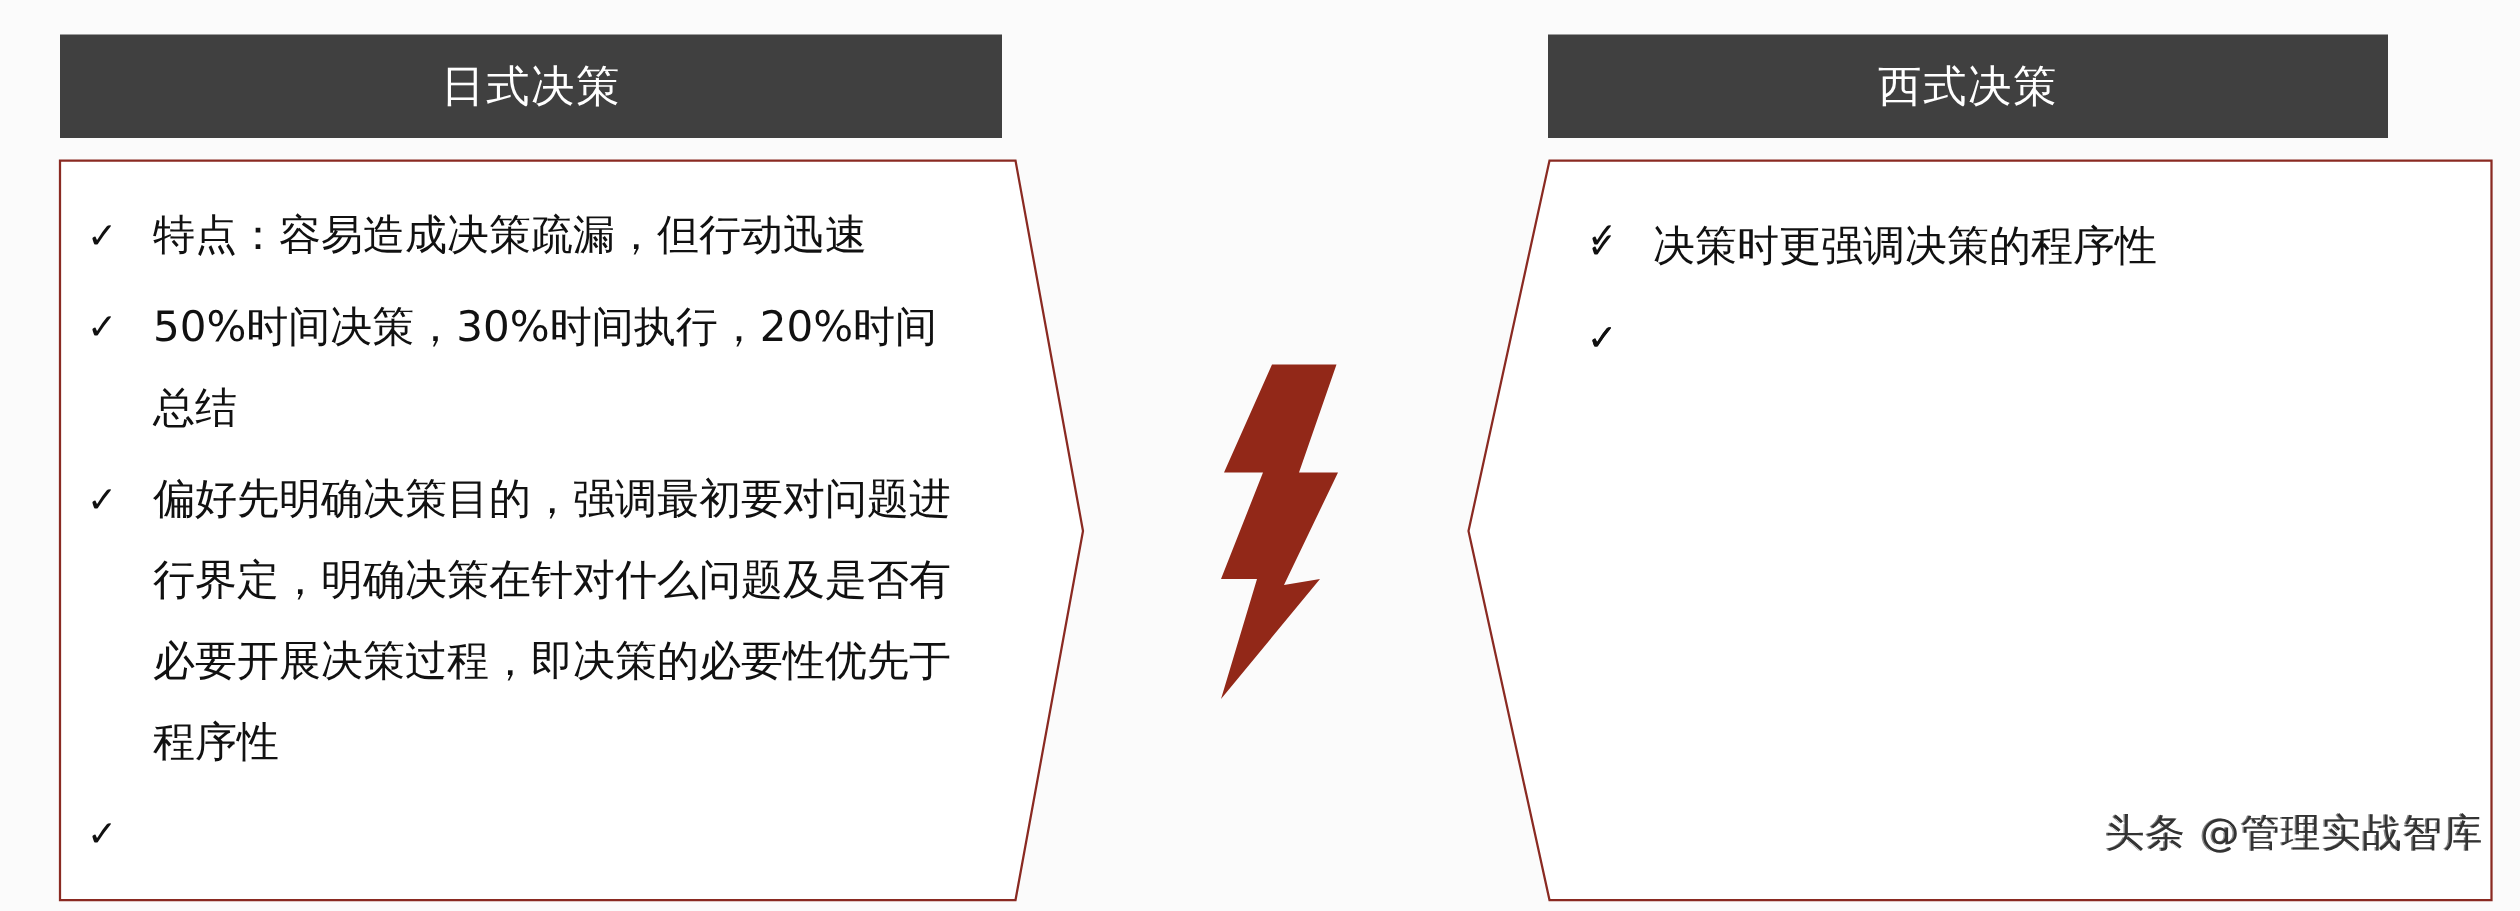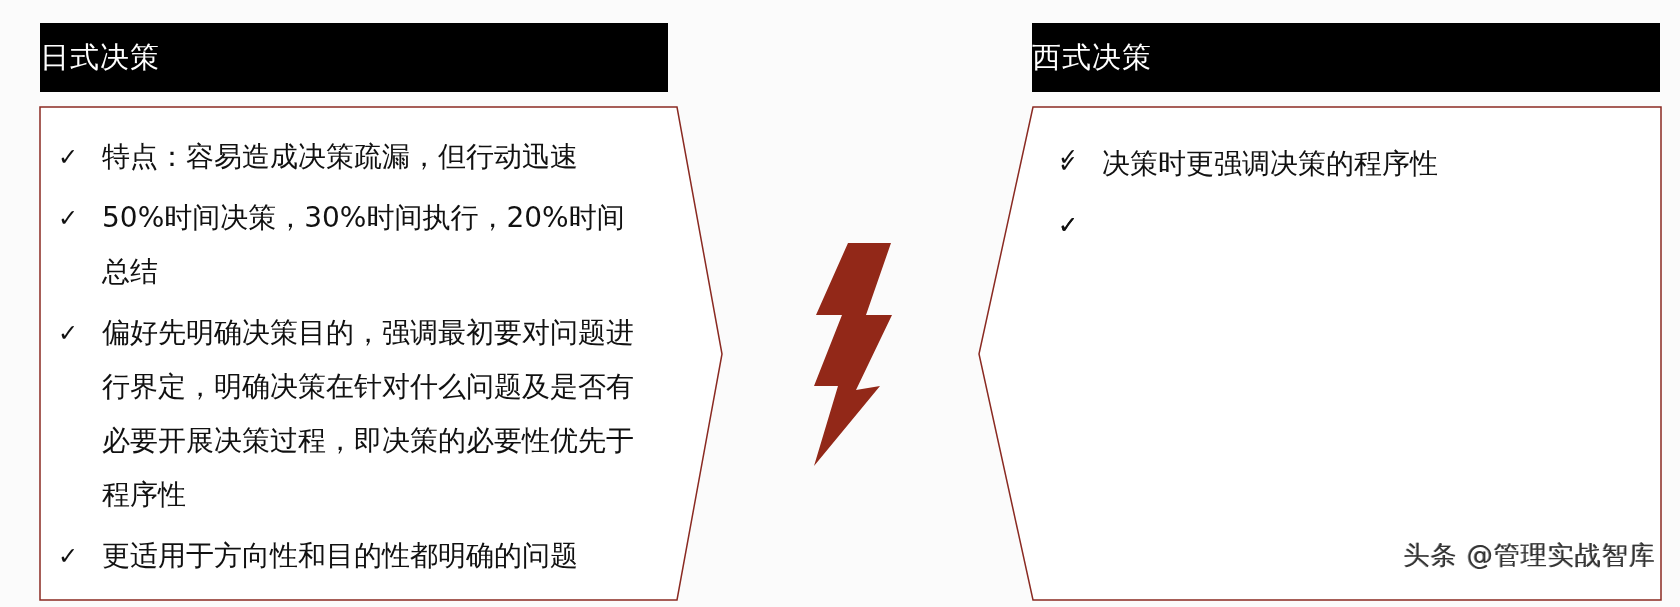--- a/index.html
+++ b/index.html
@@ -3,26 +3,26 @@
 <meta charset="utf-8">
 <style>
   html, body { margin: 0; padding: 0; }
   body {
     width: 1680px; height: 607px; position: relative; overflow: hidden;
     background: #fbfbfb;
     font-family: "DejaVu Sans", "Liberation Sans", sans-serif;
   }
   .header {
     position: absolute; top: 23px; height: 69px;
-    background: #000000; color: #ffffff;
-    display: flex; align-items: center; justify-content: flex-start;
+    background: #404040; color: #ffffff;
+    display: flex; align-items: center; justify-content: center;
     font-size: 29px; letter-spacing: 1px;
   }
   .header.left { left: 40px; width: 628px; }
-  .header.right { left: 1032px; width: 628px; }
+  .header.right { left: 1032px; width: 560px; }
   svg.frame { position: absolute; left: 0; top: 0; }
   .list {
     position: absolute; margin: 0; padding: 0; list-style: none;
     color: #111111; font-size: 28px; line-height: 54px;
   }
   .list.left { left: 58px; top: 130px; width: 590px; }
   .list.right { left: 1058px; top: 130px; width: 590px; }
   .list li { position: relative; padding-left: 44px; margin-bottom: 7px; }
   .check {
     position: absolute; left: 0; top: 0; font-size: 24px; color: #111;
@@ -57,21 +57,20 @@
   <li>
     <span class="check">✓</span>
     <span>50%时间决策，30%时间执行，20%时间总结</span>
   </li>
   <li>
     <span class="check">✓</span>
     <span>偏好先明确决策目的，强调最初要对问题进行界定，明确决策在针对什么问题及是否有必要开展决策过程，即决策的必要性优先于程序性</span>
   </li>
   <li>
     <span class="check">✓</span>
-    <span>更适用于方向性和目的性都明确的问题</span>
   </li>
 </ul>
 
 <ul class="list right">
   <li>
     <span class="check">✓</span>
   </li>
   <li>
     <span class="check">✓</span>
     <span>决策时更强调决策的程序性</span>

